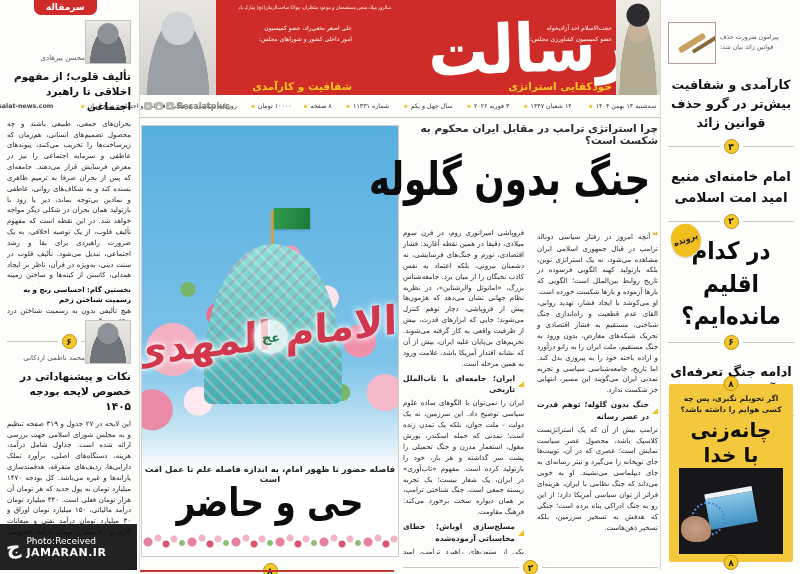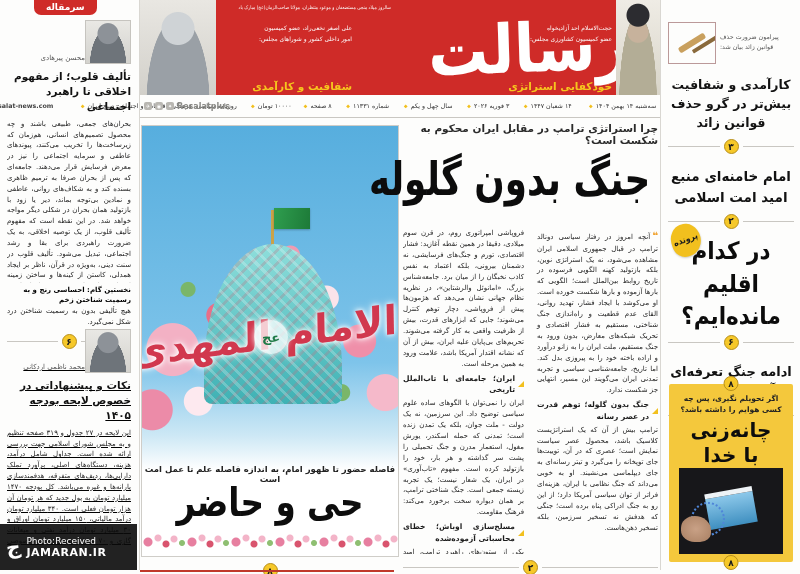--- a/index.html
+++ b/index.html
@@ -48,21 +48,21 @@
   .ed-photo { width:46px; height:44px; border:1px solid #c6c4bf; flex:0 0 auto;
     background: radial-gradient(circle at 50% 30%, #8d9298 0 10px, transparent 11px),
                 radial-gradient(ellipse at 50% 108%, #6e747a 0 58%, transparent 59%),
                 linear-gradient(#e9e8e4,#d3d2cd); }
   .ed-author { font-size:7px; color:#555; padding-bottom:2px; }
   .ed-title { font-size:10.5px; font-weight:bold; color:#111; line-height:1.45; margin:5px 0 4px; }
   .ed-body { font-size:7px; line-height:1.55; color:#222; text-align:justify; overflow:hidden; }
   .ed-bold { font-size:7px; font-weight:bold; line-height:1.5; margin-top:2px; }
   #ed1 { position:absolute; top:16px; left:7px; right:7px; }
   #ed1-body { max-height:164px; }
-  #ed2 { position:absolute; top:325px; left:7px; right:7px;text-decoration:underline; }
+  #ed2 { position:absolute; top:316px; left:7px; right:7px; }
   #ed2-body { max-height:118px; }
   .bdiv { display:flex; align-items:center; gap:4px; margin:7px 0 3px; }
   .bdiv::before, .bdiv::after { content:""; flex:1; height:1px; background:#c9c7c2; }
   .pbadge { width:15px; height:15px; border-radius:50%; background:#f6c829; border:1px solid #b78f1c; color:#1c1c1c; font-size:9px; font-weight:bold; display:flex; align-items:center; justify-content:center; flex:0 0 auto; }
   #watermark { position:absolute; left:0; top:524px; width:137px; height:46px; background:rgba(10,10,10,.9); color:#fff; display:flex; align-items:center; gap:6px; direction:ltr; padding:0 6px; }
   #wm-logo { font-size:20px; font-weight:bold; color:#fff; transform:rotate(-8deg); }
   #wm-text .l1 { font-size:9px; } #wm-text .l2 { font-size:11px; font-weight:bold; letter-spacing:.5px; }
 
   
   #poster { position:absolute; left:141px; top:125px; width:258px; height:432px; border:1px solid #cfcdc8; background:linear-gradient(#57aede 0%, #7ec4ea 55%, #cde8f5 72%, #ffffff 80%); overflow:hidden; }

